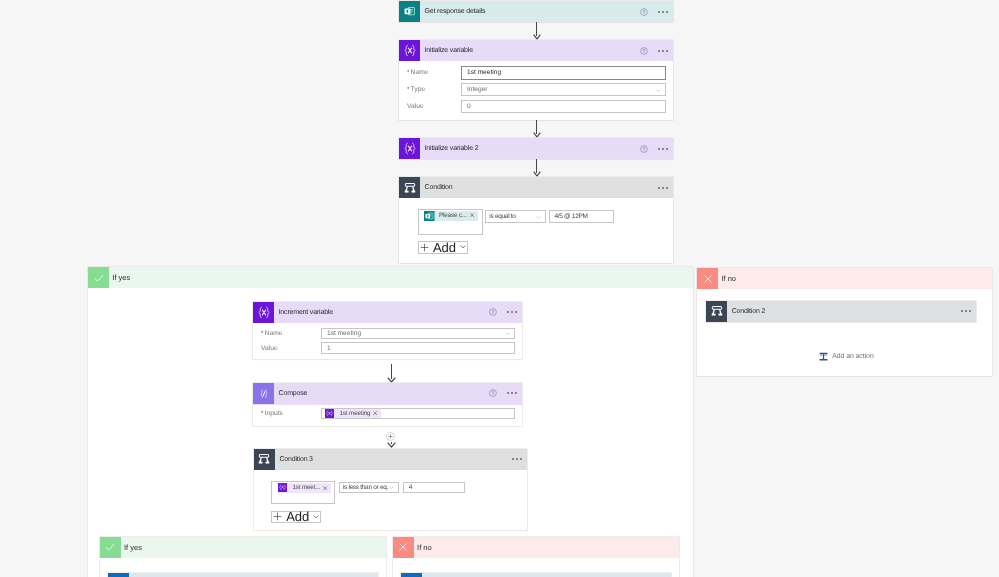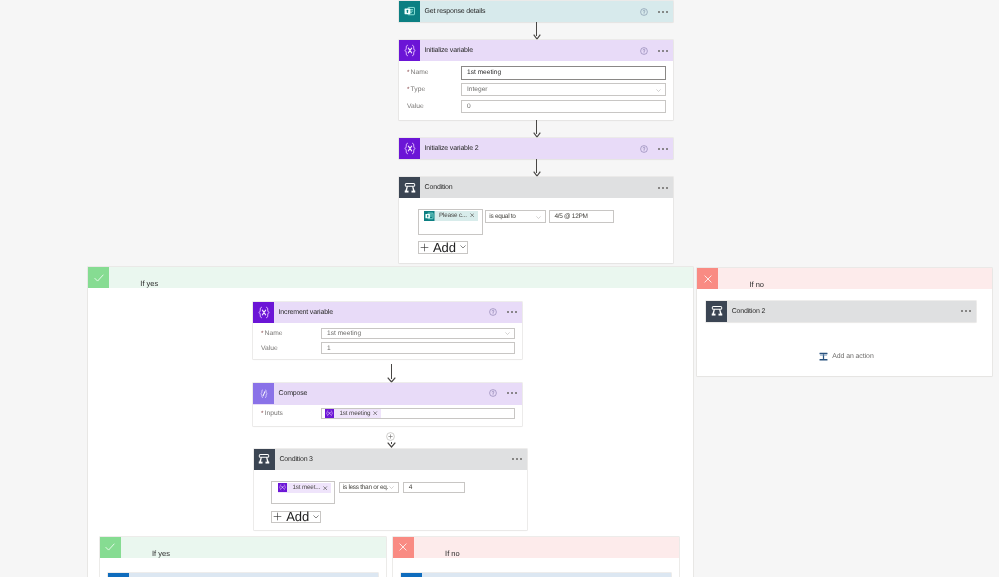--- a/index.html
+++ b/index.html
@@ -38,21 +38,21 @@
   .fctl span.val.ph{color:#6e6d6b;}
   .chev{position:absolute;right:4px;top:50%;width:5px;height:3px;margin-top:-1.2px;}
 
   
   .arrow{position:absolute;}
   .arrow .ln{position:absolute;left:0;top:0;width:1px;background:#484644;}
   .arrow svg{position:absolute;left:-3.5px;}
 
   
   .pane{position:absolute;background:#fff;box-shadow:0 0 0 .6px #e1dfdd, 0 .8px 1.6px rgba(0,0,0,.08);}
-  .pane-head{height:21px;display:flex;align-items:flex-end;gap:28px;}
+  .pane-head{height:21px;display:flex;align-items:center;}
   .pane-head .sq{width:21px;height:21px;flex:0 0 21px;display:flex;align-items:center;justify-content:center;}
   .pane-head .lbl{margin-left:3.3px;font-size:7.5px;color:#2b2b2b;}
   .pane-yes .pane-head{background:#eaf7ef;}
   .pane-no  .pane-head{background:#fdebeb;}
 
   
   .cond-body{position:relative;}
   .tokbox{background:#fff;border:.6px solid #c8c6c4;box-sizing:border-box;padding:1px 0 0 5.4px;}
   .chip{display:inline-flex;align-items:center;height:10px;padding-right:3.5px;}
   .chip .ci{width:10px;height:10px;flex:0 0 10px;line-height:0;}

